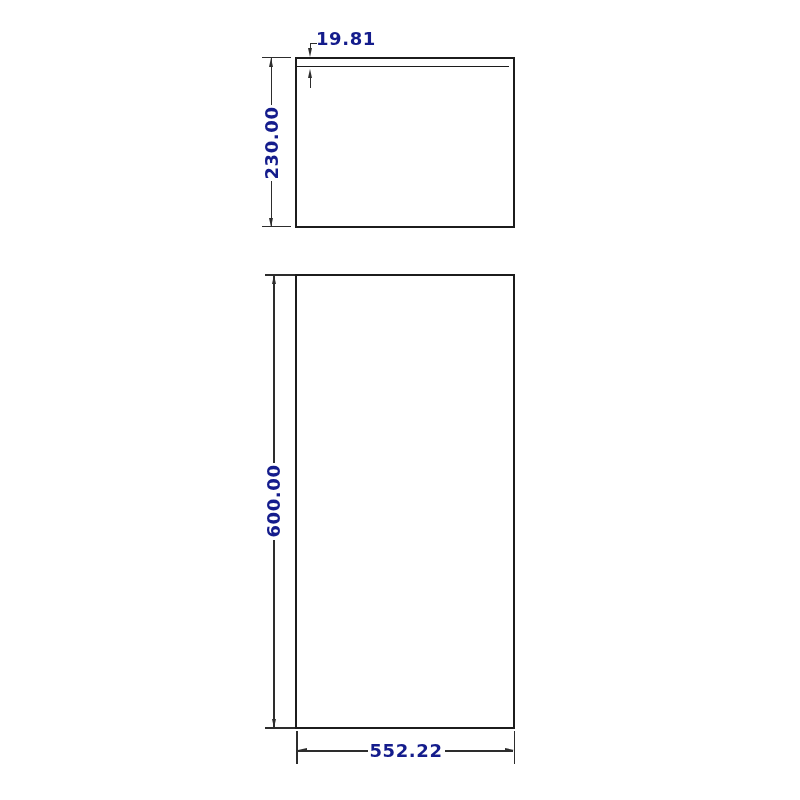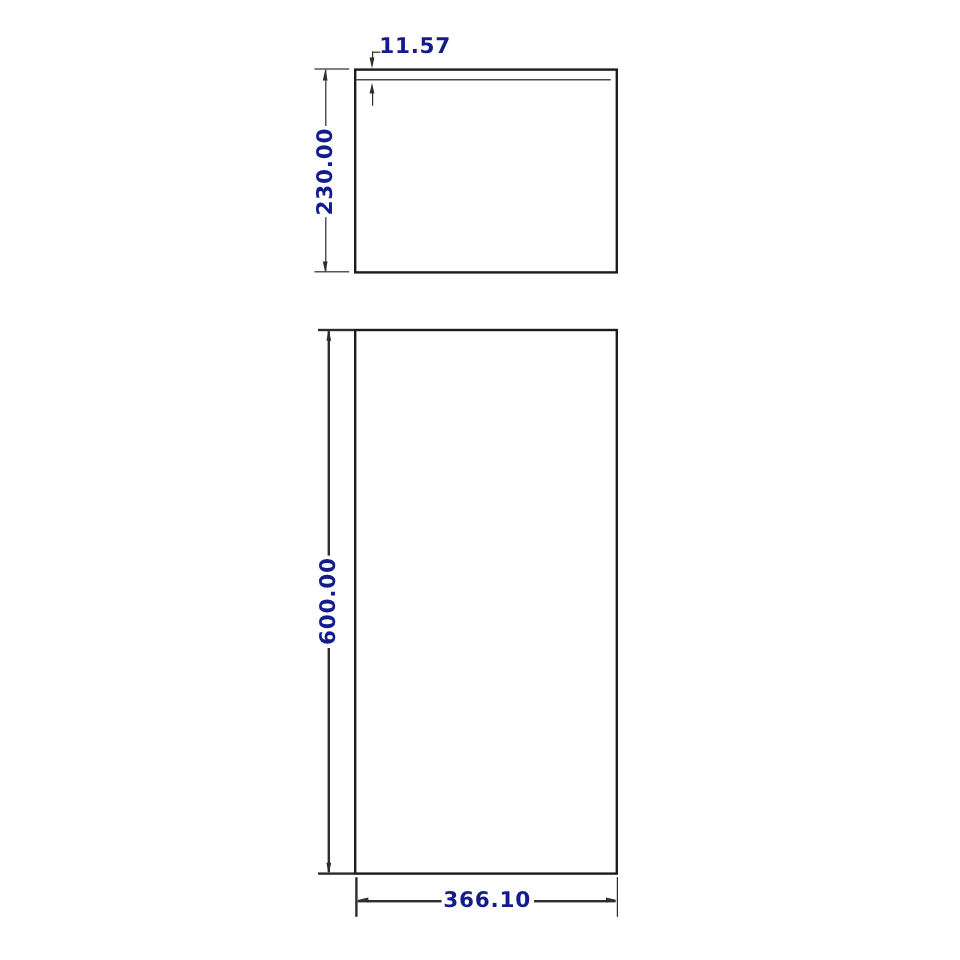--- a/index.html
+++ b/index.html
@@ -47,21 +47,21 @@
 
   <div class="outline" style="left:295px;top:57px;width:220px;height:171px;"></div>
 
   <div class="ln" style="left:297px;top:65.5px;width:212px;height:1.5px;"></div>
 
   <div class="dln" style="left:310px;top:42.6px;width:7px;height:1.2px;"></div>
   <div class="dln" style="left:309.8px;top:43px;width:1.3px;height:7px;"></div>
   <div class="arr down" style="left:307.9px;top:48px;"></div>
   <div class="arr up" style="left:307.9px;top:68.5px;"></div>
   <div class="dln" style="left:309.8px;top:76px;width:1.3px;height:12px;"></div>
-  <div class="dim-text" style="left:316px;top:30px;">11.57</div>
+  <div class="dim-text" style="left:316px;top:30px;">19.81</div>
 
   <div class="dln" style="left:262px;top:56.5px;width:29px;height:1.6px;"></div>
   <div class="dln" style="left:262px;top:225.5px;width:29px;height:1.6px;"></div>
   <div class="dln" style="left:271px;top:58px;width:1.3px;height:47px;"></div>
   <div class="dln" style="left:271px;top:181px;width:1.3px;height:45px;"></div>
   <div class="arr up" style="left:269px;top:57.5px;"></div>
   <div class="arr down" style="left:269px;top:217.5px;"></div>
   <div class="dim-text vert" style="left:272px;top:143px;">230.00</div>
 
   <div class="outline" style="left:295px;top:274px;width:220px;height:455px;"></div>
@@ -73,15 +73,15 @@
   <div class="arr up" style="left:271.5px;top:274.8px;"></div>
   <div class="arr down" style="left:271.5px;top:719.2px;"></div>
   <div class="dim-text vert" style="left:274px;top:501px;">600.00</div>
 
   <div class="dln" style="left:296.3px;top:731px;width:1.4px;height:33px;"></div>
   <div class="dln" style="left:513.6px;top:731px;width:1.4px;height:33px;"></div>
   <div class="dln" style="left:298px;top:750.3px;width:70px;height:1.3px;"></div>
   <div class="dln" style="left:445px;top:750.3px;width:68px;height:1.3px;"></div>
   <div class="arr left" style="left:297.8px;top:748.4px;"></div>
   <div class="arr right" style="left:504.8px;top:748.4px;"></div>
-  <div class="dim-text hcent" style="left:406px;top:751.3px;">366.10</div>
+  <div class="dim-text hcent" style="left:406px;top:751.3px;">552.22</div>
 
 </div>
 
 </body></html>

